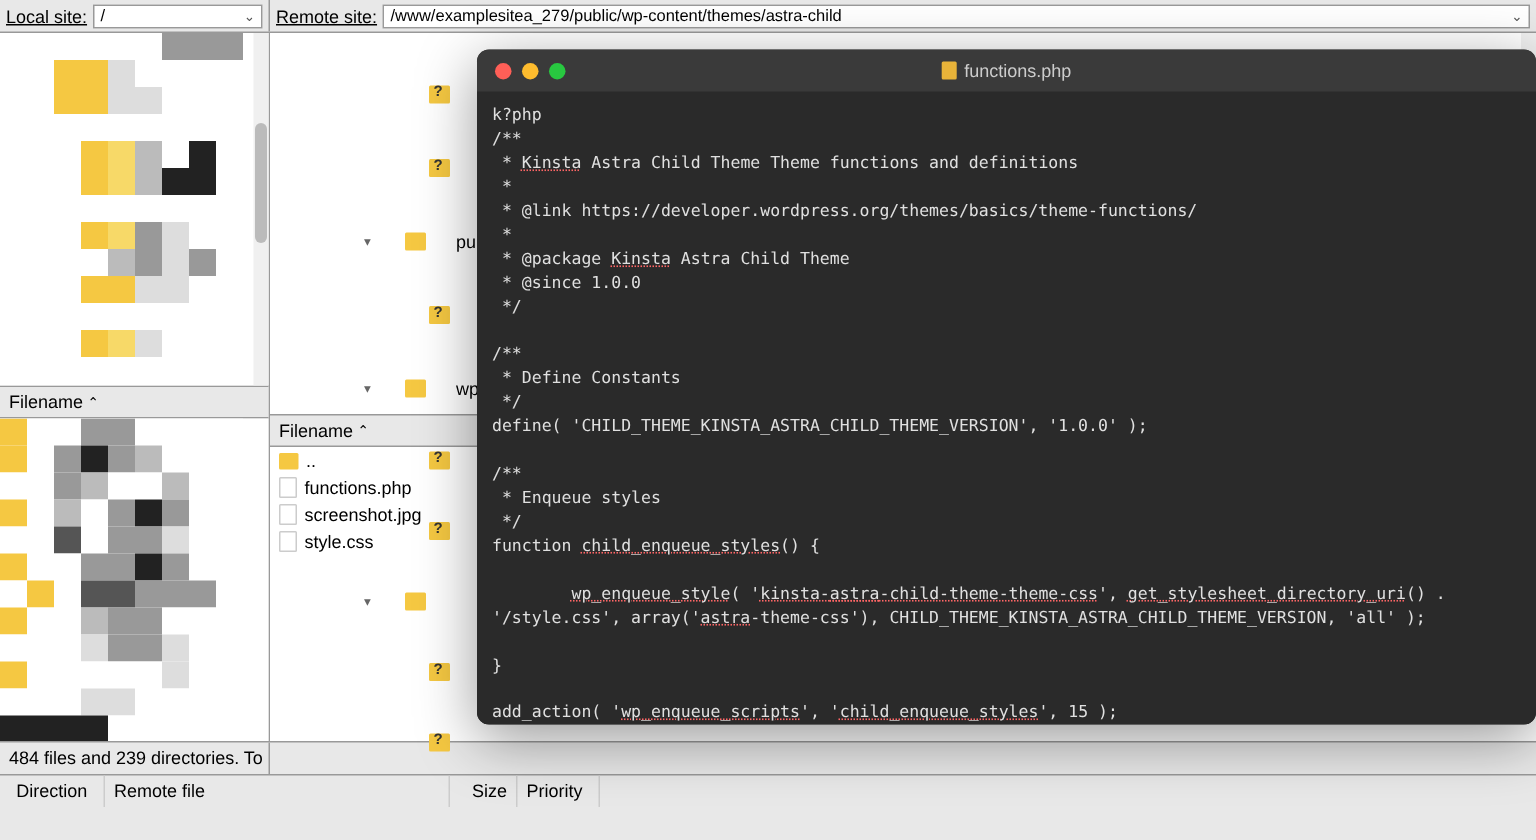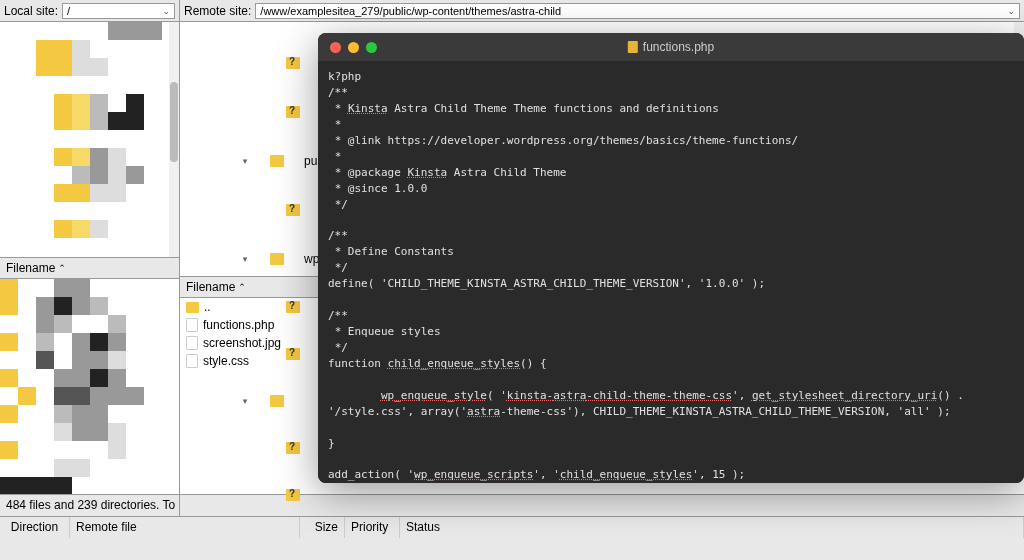--- a/index.html
+++ b/index.html
@@ -19,21 +19,21 @@
       background: #e8e8e8;
     }
     .local-site, .remote-site {
       display: flex;
       align-items: center;
       padding: 2px 4px;
       gap: 4px;
     }
     .local-site { width: 180px; border-right: 1px solid #999; }
     .remote-site { flex: 1; }
-    .site-label { font-size: 12px; }
+    .site-label { font-size: 12px; text-decoration: underline; }
     .local-dropdown {
       flex: 1;
       border: 1px solid #999;
       background: #fff;
       height: 16px;
       display: flex;
       align-items: center;
       padding: 0 4px;
       font-size: 11px;
       justify-content: space-between;
@@ -680,21 +680,20 @@
 
 <div class="status-bar">
   <div class="status-left">484 files and 239 directories. To</div>
 </div>
 
 <div class="bottom-table">
   <div class="bt-col" style="width:70px;text-align:center;">Direction</div>
   <div class="bt-col" style="width:230px;">Remote file</div>
   <div class="bt-col" style="width:45px;text-align:right;">Size</div>
   <div class="bt-col" style="width:55px;">Priority</div>
-  <div class="bt-col" style="flex:1;">Status</div>
 </div>
 
 <div class="editor-window">
   <div class="editor-titlebar">
     <div class="traffic-lights">
       <div class="tl-btn tl-close"></div>
       <div class="tl-btn tl-min"></div>
       <div class="tl-btn tl-max"></div>
     </div>
     <div class="editor-title">

